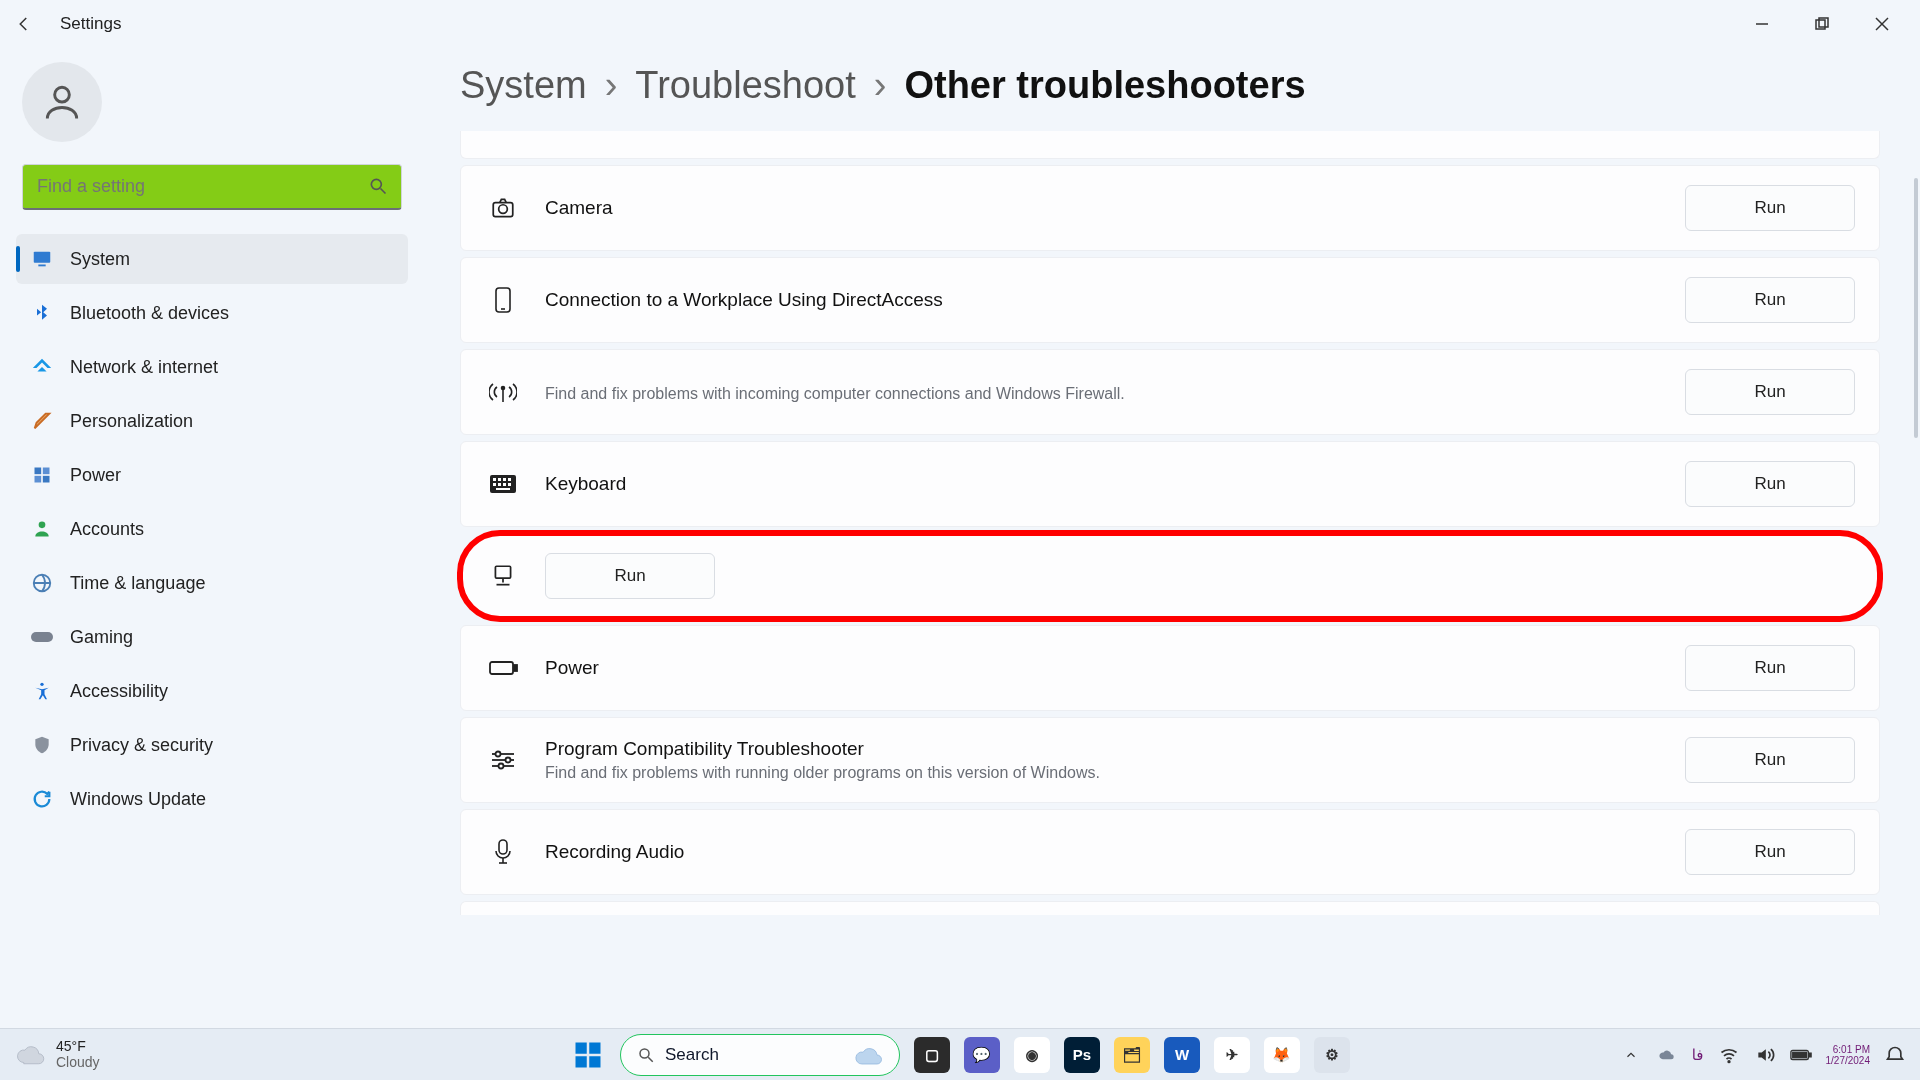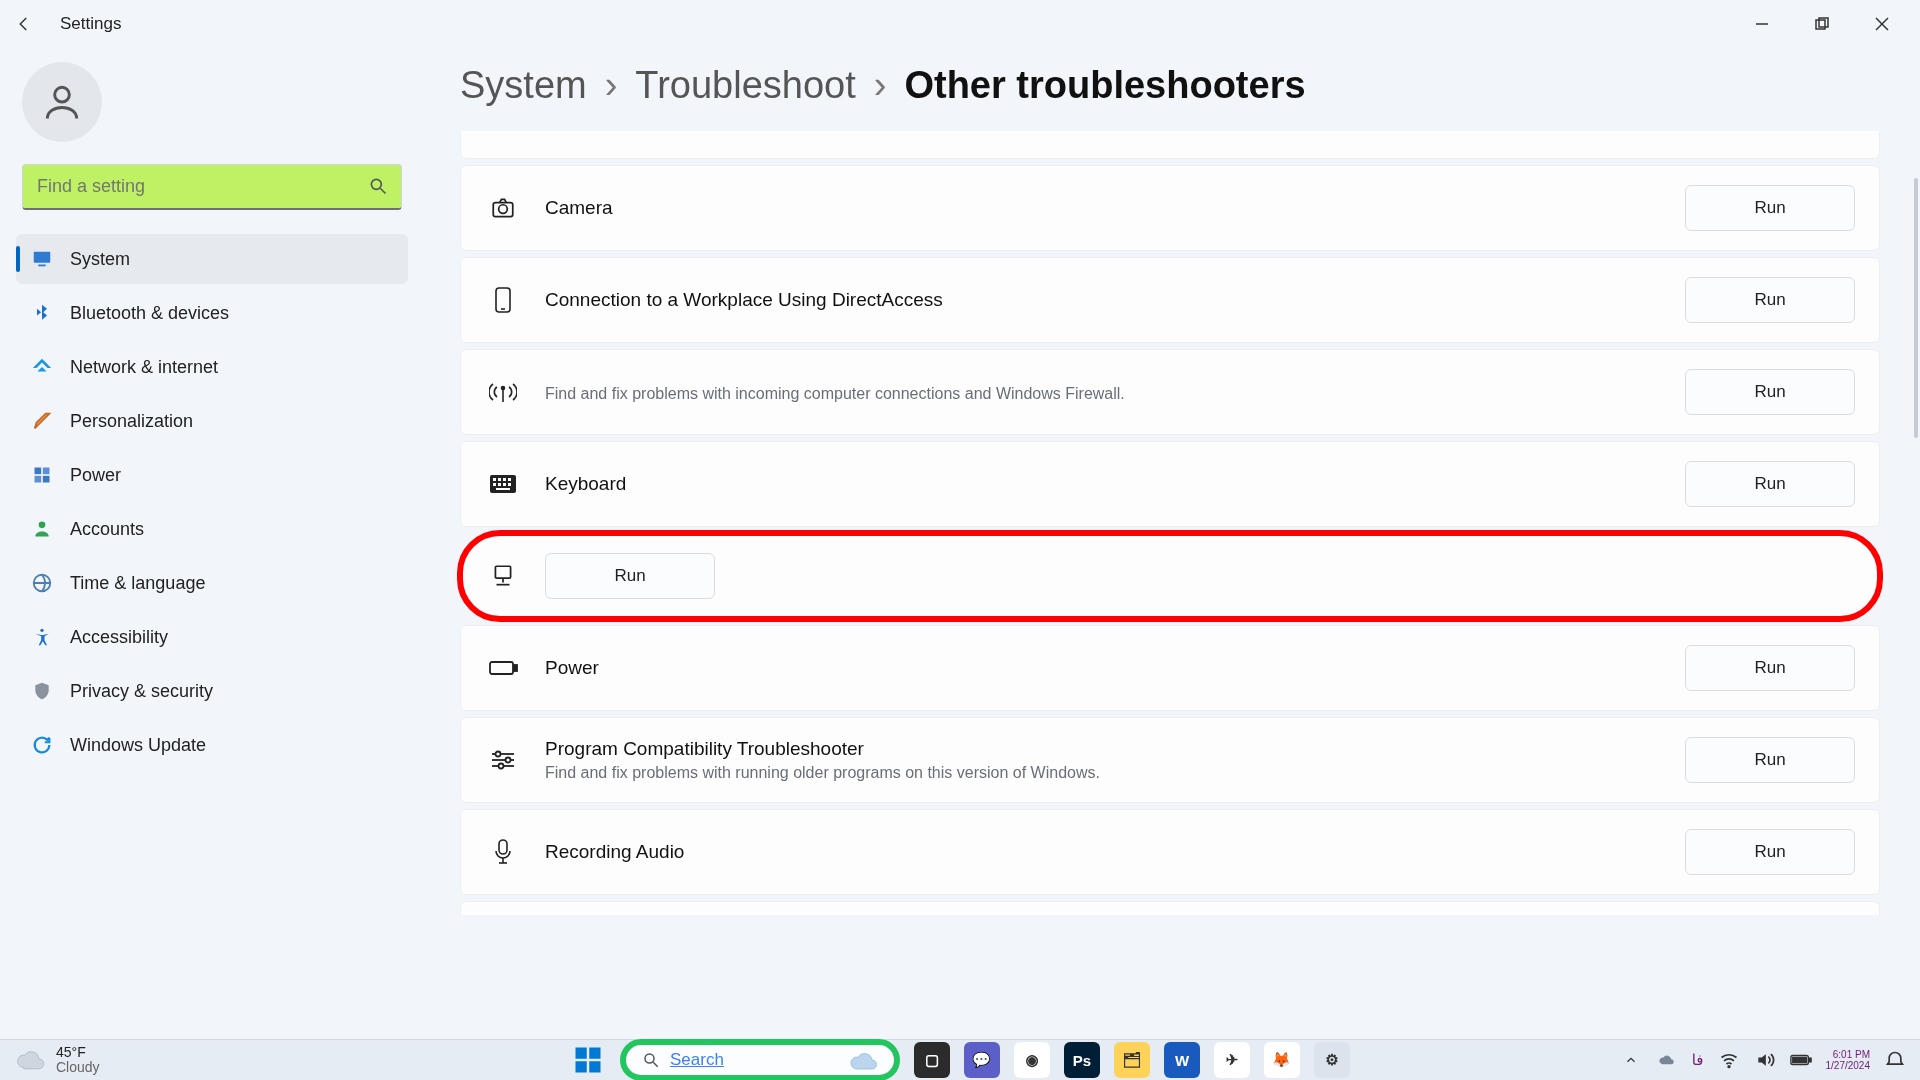--- a/index.html
+++ b/index.html
@@ -20,21 +20,21 @@
   
   .profile { display:flex; align-items:center; gap: 16px; margin-bottom: 22px; padding-left: 6px; }
   .avatar { width: 80px; height: 80px; border-radius: 50%; background:#e3e7ec; display:flex; align-items:center; justify-content:center; color:#555; }
   .profile-name { font-size: 18px; font-weight: 600; color:#111; }
   .profile-sub { width: 210px; height: 20px; background:#e4e7eb; margin-top: 6px; border-radius:2px; }
 
   
   .search { position: relative; margin: 6px 6px 24px 6px; }
   .search input {
     width: 100%; height: 46px; padding: 0 44px 0 14px; font-size: 18px; color:#333;
-    background:#bef264; border:1px solid #cfd4da; border-bottom:2px solid #6b6f76; border-radius:4px;
+    background:#84cc16; border:1px solid #cfd4da; border-bottom:2px solid #6b6f76; border-radius:4px;
   }
   .search .search-icon { position:absolute; right:14px; top:12px; color:#555; }
 
   
   .nav { display:flex; flex-direction:column; gap: 4px; }
   .nav-item {
     display:flex; align-items:center; gap: 16px; height: 50px; padding: 0 14px;
     font-size: 18px; color:#222; border-radius: 6px; position:relative;
   }
   .nav-item.active { background:#e6eaef; }
@@ -62,33 +62,33 @@
   .card-title { font-size: 19px; color:#111; }
   .card-desc { font-size: 16px; color:#6a6e76; margin-top: 4px; }
   .run-btn {
     width: 170px; height: 46px; background:#fbfcfd; border:1px solid #d9dde3; border-radius:6px;
     font-size: 17px; color:#222; display:flex; align-items:center; justify-content:center;
   }
   .card.highlight { outline: 6px solid #ff0000; outline-offset: -3px; border-radius: 40px; }
 
   
   .taskbar {
-    position: fixed; bottom: 0; left: 0; right: 0; height: 41px;
+    position: fixed; bottom: 0; left: 0; right: 0; height: 52px;
     background:#e5ecf4; border-top:1px solid #d2d9e2;
     display:flex; align-items:center; padding: 0 14px;
   }
   .weather { display:flex; align-items:center; gap: 10px; color:#222; }
   .weather .icon { width:32px; height:32px; display:flex; align-items:center; justify-content:center; }
   .weather .text { display:flex; flex-direction:column; line-height:1.1; font-size:14px; }
   .center-tray { position:absolute; left:50%; transform:translateX(-50%); display:flex; align-items:center; gap: 14px; }
   .start-btn { width:36px; height:36px; display:flex; align-items:center; justify-content:center; }
   .search-box {
     display:flex; align-items:center; gap:10px; width: 280px; height: 42px;
-    background:#fcfdfe; border:6px solid #22c55e; border-radius:21px; padding:0 16px;
-    color:#3b82f6; font-size:17px; position:relative;text-decoration:underline;
+    background:#fcfdfe; border:1px solid #22c55e; border-radius:21px; padding:0 16px;
+    color:#0f172a; font-size:17px; position:relative;
   }
   .search-box .cloud { position:absolute; right:10px; }
   .task-icon { width:36px; height:36px; border-radius:6px; display:flex; align-items:center; justify-content:center; font-size:20px; }
   .sys-tray { margin-left:auto; display:flex; align-items:center; gap: 14px; color:#701a75; font-size:15px; }
   .sys-tray .icon { width:22px; display:flex; align-items:center; justify-content:center; }
   .clock { display:flex; flex-direction:column; align-items:flex-end; line-height:1.1; font-size:10px; }
 
   
   .scrollbar-hint { position:absolute; right:2px; top:130px; width:4px; height:260px; background:#c4cbd4; border-radius:2px; }
 
@@ -202,20 +202,28 @@
           <span>Accounts</span>
         </div>
         <div class="nav-item">
           <span class="nav-icon">
             <svg width="22" height="22" viewBox="0 0 24 24" fill="none" stroke="#4b7fb5" stroke-width="2">
               <circle cx="12" cy="12" r="9"></circle>
               <path d="M3 12h18M12 3a14 14 0 0 1 0 18"></path>
             </svg>
           </span>
           <span>Time &amp; language</span>
+        </div>
+        <div class="nav-item">
+          <span class="nav-icon">
+            <svg width="24" height="18" viewBox="0 0 24 16" fill="#7a8290">
+              <rect x="1" y="3" width="22" height="10" rx="5"></rect>
+            </svg>
+          </span>
+          <span>Gaming</span>
         </div>
         <div class="nav-item">
           <span class="nav-icon">
             <svg width="20" height="20" viewBox="0 0 24 24" fill="#1a6fd6">
               <circle cx="12" cy="4" r="2"></circle>
               <path d="M4 8l8 2 8-2-5 3v5l3 6-2 0-3-5-3 5-2 0 3-6v-5z"></path>
             </svg>
           </span>
           <span>Accessibility</span>
         </div>

